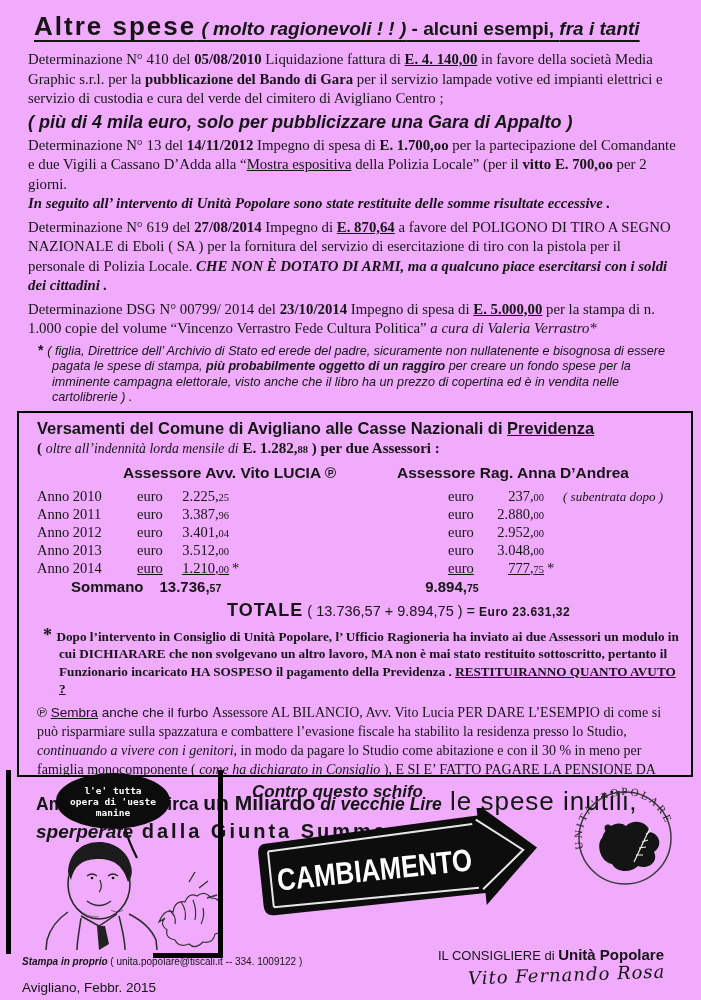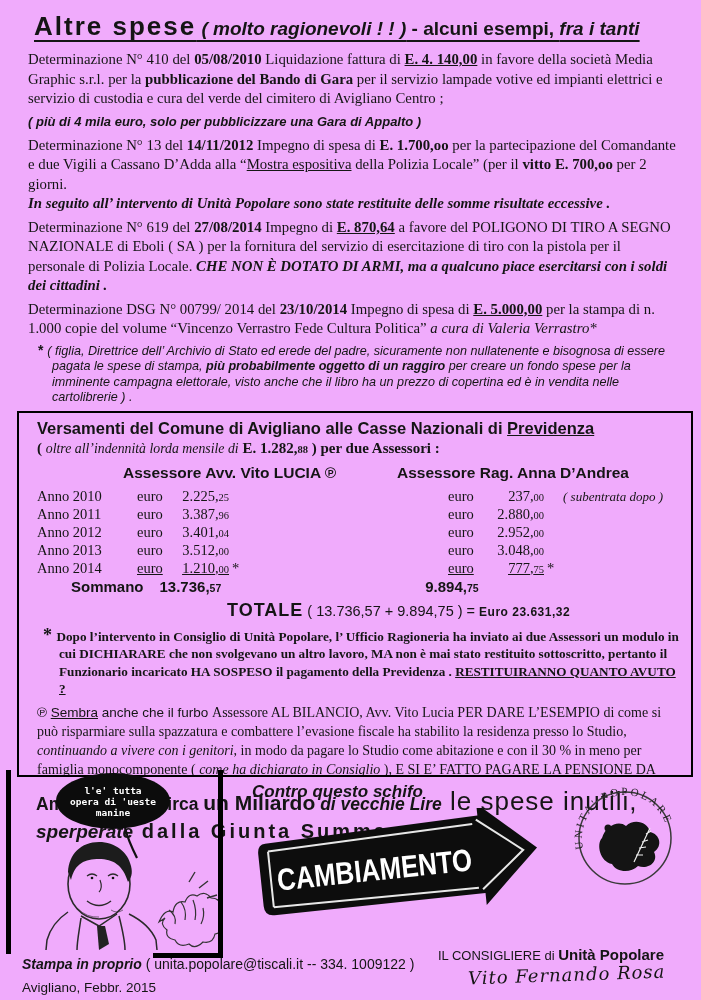--- a/index.html
+++ b/index.html
@@ -18,21 +18,21 @@
 
   
   p.sp{font-size:14.8px;line-height:19.5px;margin:0 0 4px 0;}
   .b{font-weight:bold;}
   .u{text-decoration:underline;}
   .bu{font-weight:bold;text-decoration:underline;}
   .i{font-style:italic;}
   .bi{font-weight:bold;font-style:italic;}
   .blk{display:block;}
   .note1{font-family:"Liberation Sans",sans-serif;font-weight:bold;font-style:italic;
-         font-size:13px;line-height:18px;margin:0 0 5px 0;}
+         font-size:18px;line-height:18px;margin:0 0 5px 0;}
   .note4{font-family:"Liberation Sans",sans-serif;font-style:italic;font-size:12.6px;
          line-height:15.5px;margin:1px 0 5px 0;padding-left:24px;text-indent:-14px;}
   .note4 .star{font-style:normal;font-weight:bold;font-size:14px;}
 
   
   .box{border:2px solid #000;margin:3px -16px 0 -11px;padding:5px 12px 3px 18px;
        height:366px;box-sizing:border-box;overflow:hidden;}
   .bx-title{font-family:"Liberation Sans",sans-serif;font-weight:bold;font-size:16.5px;line-height:20px;}
   .bx-sub{font-family:Liberation Serif, serif;font-weight:bold;font-size:15px;line-height:21px;}
   .bx-sub .lite{font-weight:500;font-style:italic;font-size:13.8px;}
@@ -78,21 +78,21 @@
            border-left:5px solid #000;border-right:5px solid #000;box-sizing:border-box;}
   .cartoon::after{content:"";position:absolute;right:-5px;bottom:-4px;width:70px;height:5px;background:#000;}
   .middle{position:absolute;left:252px;top:782px;width:300px;
           font-family:"Liberation Sans",sans-serif;}
   .mid1{font-weight:bold;font-style:italic;font-size:17px;line-height:20px;}
   .mid2{font-weight:bold;font-style:italic;font-size:19px;line-height:22px;letter-spacing:2px;}
   .arrowwrap{margin-top:6px;}
   .stamp{position:absolute;left:564px;top:780px;}
 
   
-  .f-print{position:absolute;left:22px;top:956px;font-family:"Liberation Sans",sans-serif;font-size:14px;}
+  .f-print{position:absolute;left:22px;top:956px;font-family:"Liberation Sans",sans-serif;font-size:10px;}
   .f-print .pi{font-weight:bold;font-style:italic;}
   .f-place{position:absolute;left:22px;top:980px;font-family:"Liberation Sans",sans-serif;font-size:13.5px;}
   .f-role{position:absolute;left:438px;top:946px;font-family:"Liberation Sans",sans-serif;font-size:13px;}
   .f-role .rb{font-weight:bold;font-size:15px;}
   .f-sign{position:absolute;left:468px;top:964px;font-family:"DejaVu Serif",serif;
           font-style:italic;font-size:18px;letter-spacing:1px;transform:rotate(-2deg);}
 </style>
 </head>
 <body>
 

